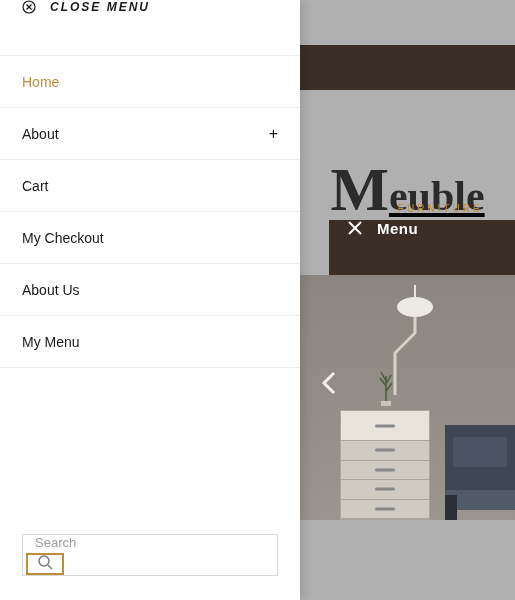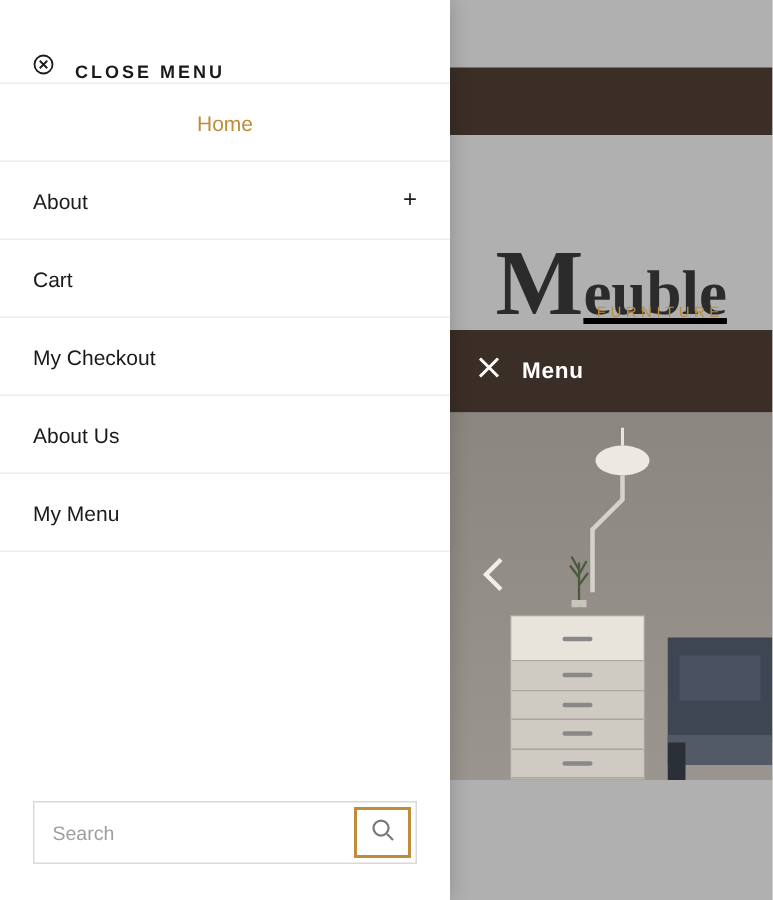--- a/index.html
+++ b/index.html
@@ -5,44 +5,44 @@
 * { margin: 0; padding: 0; box-sizing: border-box; }
 body { font-family: 'Helvetica Neue', Arial, sans-serif; width: 515px; height: 600px; overflow: hidden; position: relative; background: #b0b0b0; }
 
 .backdrop { position: absolute; left: 300px; top: 0; width: 215px; height: 600px; }
 .backdrop-top { height: 45px; background: #b0b0b0; }
 .backdrop-brown { height: 45px; background: #3a2e26; }
 .backdrop-logo { height: 130px; background: #b0b0b0; display: flex; align-items: flex-end; justify-content: center; text-decoration: underline; }
 .logo-text { font-family: Georgia, serif; font-size: 42px; font-weight: bold; color: #2b2b2b; position: relative; }
 .logo-text .big-m { font-size: 62px; display: inline-block; vertical-align: baseline; line-height: 0.8; }
 .logo-sub { font-size: 10px; letter-spacing: 3px; color: #bf8c3a; position: absolute; right: 2px; bottom: 6px; font-family: Arial, sans-serif; font-weight: normal; margin-left: 40px; }
-.backdrop-menu { height: 55px; background: #3a2e26; display: flex; align-items: center; padding-left: 18px; gap: 14px; color: #fff; }
+.backdrop-menu { height: 55px; background: #3a2e26; display: flex; padding-left: 18px; gap: 14px; color: #fff; margin-left: 29px; }
 .backdrop-menu svg { width: 16px; height: 16px; }
 .backdrop-menu-label { font-size: 15px; font-weight: 600; letter-spacing: 0.5px; }
 .backdrop-hero { height: 245px; background: linear-gradient(180deg, #8c8680 0%, #9a958e 100%); position: relative; overflow: hidden; }
 .hero-lamp { position: absolute; right: 60px; top: 10px; width: 80px; height: 110px; }
 .hero-arrow { position: absolute; left: 20px; top: 95px; color: rgba(255,255,255,0.85); }
 .hero-dresser { position: absolute; left: 40px; bottom: 0; width: 90px; height: 110px; background: #d8d4cc; border: 1px solid #aaa69f; }
 .drawer { height: 18%; border-bottom: 1px solid #aaa69f; background: #cfcbc2; position: relative; }
 .drawer::after { content: ''; position: absolute; left: 50%; top: 50%; transform: translate(-50%,-50%); width: 20px; height: 3px; background: #888; border-radius: 2px; }
 .drawer:first-child { background: #e8e4dc; height: 28%; }
 .hero-plant { position: absolute; left: 75px; bottom: 110px; }
 .hero-sofa { position: absolute; right: 0; bottom: 0; width: 70px; height: 125px; }
 .backdrop-bottom { height: 80px; background: #b0b0b0; }
 
 .sidebar { position: absolute; left: 0; top: 0; width: 300px; height: 600px; background: #fff; box-shadow: 2px 0 12px rgba(0,0,0,0.15); display: flex; flex-direction: column; }
-.close-row { height: 56px; display: flex; align-items: flex-end; padding: 0 22px; gap: 14px; border-bottom: 1px solid #ededed; }
+.close-row { height: 56px; display: flex; align-items: flex-start; padding: 0 22px; gap: 14px; border-bottom: 1px solid #ededed; font-style: italic; }
 .close-row svg { width: 14px; height: 14px; }
 .close-label { font-size: 12px; letter-spacing: 2px; font-weight: 600; color: #1a1a1a; }
 .menu-list { flex: 1; }
 .menu-item { height: 52px; display: flex; align-items: center; justify-content: space-between; padding: 0 22px; border-bottom: 1px solid #ededed; font-size: 14px; color: #1a1a1a; cursor: pointer; }
-.menu-item.active { color: #bf8c3a; justify-content: center; }
+.menu-item.active { color: #bf8c3a; }
 .expand-icon { font-size: 16px; color: #1a1a1a; font-weight: 300; }
 .search-wrap { padding: 14px 22px 24px; }
-.search-box { display: flex; height: 42px; border: 1px solid #d9d9d9; }
+.search-box { display: flex; height: 42px; border: 1px solid #d9d9d9; flex-direction: column; }
 .search-input { flex: 1; border: none; outline: none; padding: 0 12px; font-size: 13px; color: #555; background: transparent; }
 .search-input::placeholder { color: #9e9e9e; }
 .search-btn { width: 38px; height: 34px; margin: 3px; border: 2px solid #bf8c3a; background: #fff; display: flex; align-items: center; justify-content: center; cursor: pointer; }
 .search-btn svg { width: 15px; height: 15px; }
 </style>
 </head>
 <body>
 
 <div class="backdrop">
   <div class="backdrop-top"></div>

